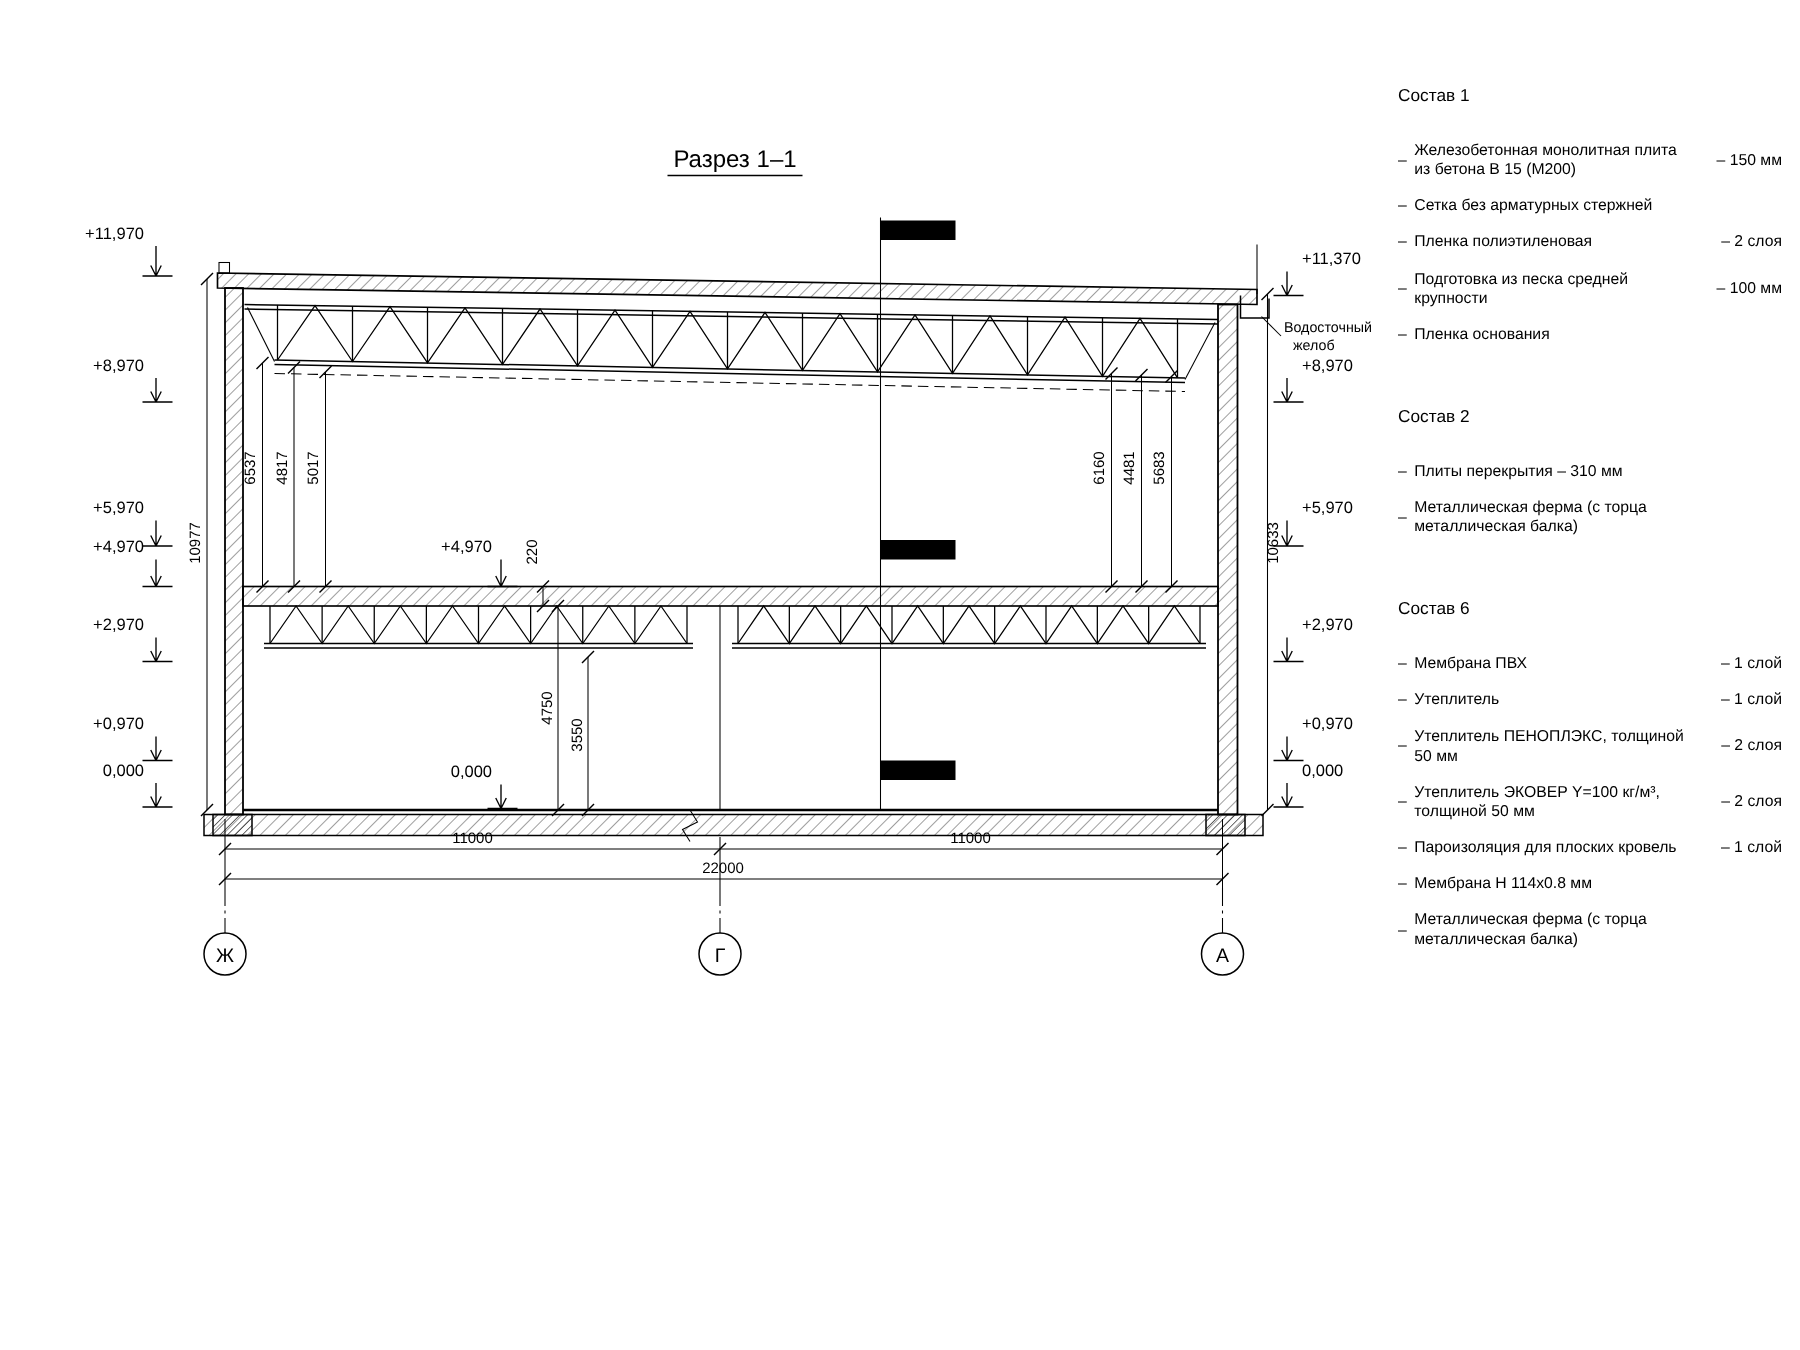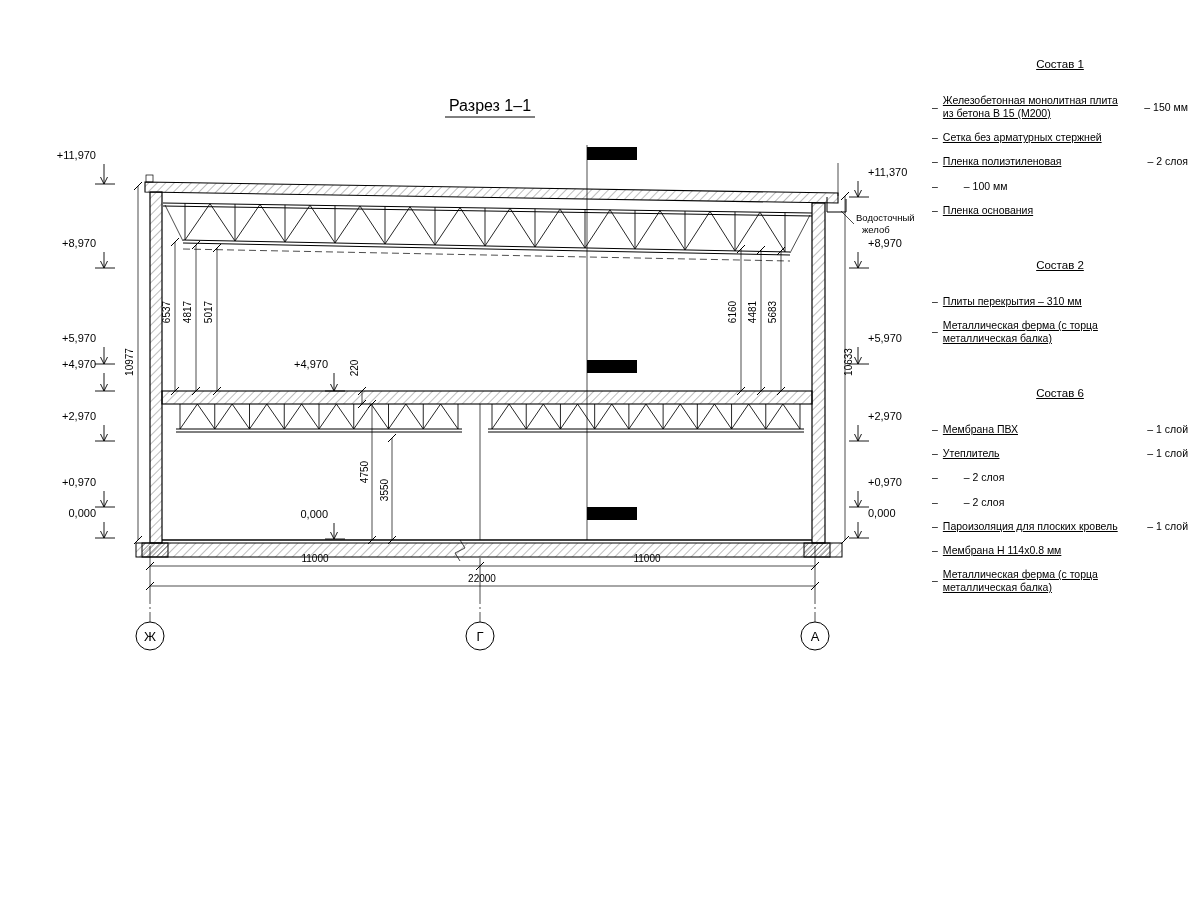--- a/index.html
+++ b/index.html
@@ -18,24 +18,24 @@
   .dashed{stroke:#000;stroke-width:0.7;fill:none;stroke-dasharray:7 4;}
   .dashdot{stroke:#000;stroke-width:0.7;fill:none;stroke-dasharray:12 3 2 3;}
   .truss path,.truss line{stroke:#000;stroke-width:0.85;fill:none;}
   .elev text{font-size:11px;}
   .elev path{stroke:#000;stroke-width:0.9;fill:none;}
   .slash{stroke:#000;stroke-width:1;fill:none;}
   .solidfill{fill:#000;stroke:none;}
 
   .panel{position:absolute;left:932px;top:58px;width:256px;}
   .comp-section{margin-bottom:42px;}
-  .comp-title{font-size:11.5px;text-align:center;text-decoration:underline;margin:0 0 24px 0;}
+  .comp-title{font-size:11.5px;margin:0 0 24px 0;}
   .comp-item{display:flex;align-items:center;font-size:10.5px;line-height:1.25;margin-bottom:11px;}
   .comp-dash{margin-right:5px;}
-  .comp-text{flex:1;text-decoration:underline;}
+  .comp-text{flex:1;}
   .comp-val{white-space:nowrap;margin-left:21px;text-align:right;}
 </style>
 </head>
 <body>
 
 <div class="page">
 
 <svg width="930" height="700" viewBox="0 0 930 700">
   <defs>
     <pattern id="h1" patternUnits="userSpaceOnUse" width="6" height="6" patternTransform="rotate(45)">
@@ -315,20 +315,21 @@
       <span class="comp-text">Сетка без арматурных стержней</span>
       <span class="comp-val"></span>
     </div>
     <div class="comp-item">
       <span class="comp-dash">–</span>
       <span class="comp-text">Пленка полиэтиленовая</span>
       <span class="comp-val">– 2 слоя</span>
     </div>
     <div class="comp-item">
       <span class="comp-dash">–</span>
+      <span class="comp-text">Подготовка из песка средней крупности</span>
       <span class="comp-val">– 100 мм</span>
     </div>
     <div class="comp-item">
       <span class="comp-dash">–</span>
       <span class="comp-text">Пленка основания</span>
       <span class="comp-val"></span>
     </div>
   </div>
 
   <div class="comp-section">
@@ -352,24 +353,26 @@
       <span class="comp-text">Мембрана ПВХ</span>
       <span class="comp-val">– 1 слой</span>
     </div>
     <div class="comp-item">
       <span class="comp-dash">–</span>
       <span class="comp-text">Утеплитель</span>
       <span class="comp-val">– 1 слой</span>
     </div>
     <div class="comp-item">
       <span class="comp-dash">–</span>
+      <span class="comp-text">Утеплитель ПЕНОПЛЭКС, толщиной 50 мм</span>
       <span class="comp-val">– 2 слоя</span>
     </div>
     <div class="comp-item">
       <span class="comp-dash">–</span>
+      <span class="comp-text">Утеплитель ЭКОВЕР Y=100 кг/м³, толщиной 50 мм</span>
       <span class="comp-val">– 2 слоя</span>
     </div>
     <div class="comp-item">
       <span class="comp-dash">–</span>
       <span class="comp-text">Пароизоляция для плоских кровель</span>
       <span class="comp-val">– 1 слой</span>
     </div>
     <div class="comp-item">
       <span class="comp-dash">–</span>
       <span class="comp-text">Мембрана Н 114х0.8 мм</span>

